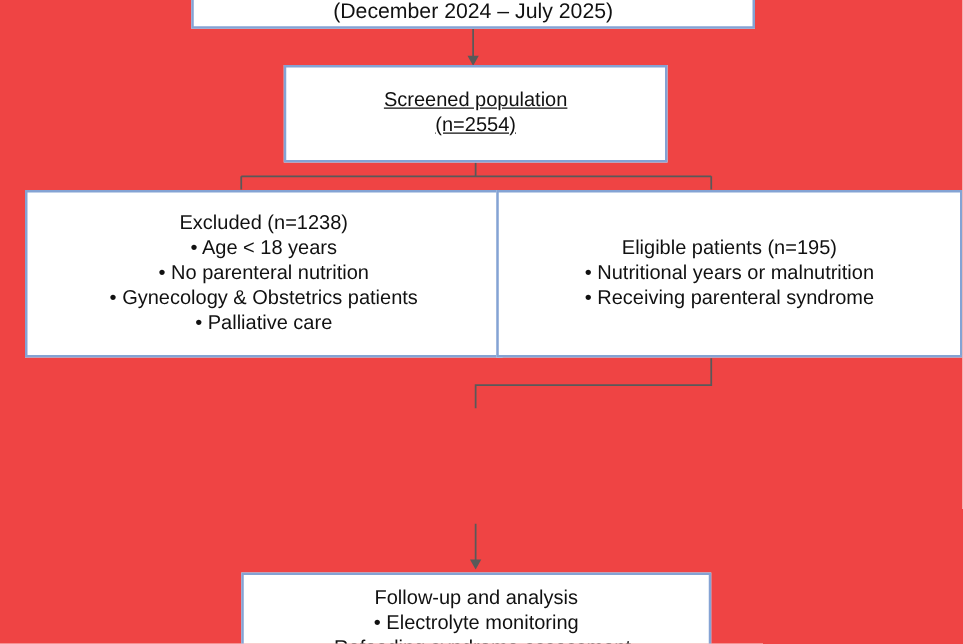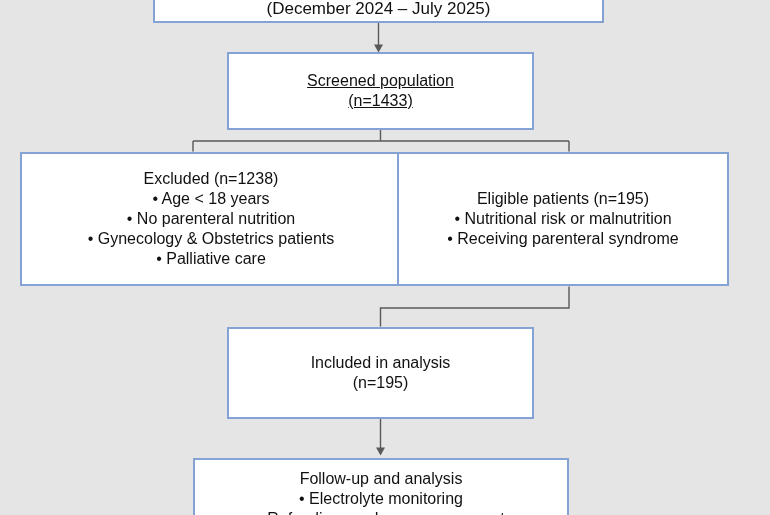--- a/index.html
+++ b/index.html
@@ -5,21 +5,21 @@
 <style>
   html, body {
     margin: 0;
     padding: 0;
     background: #ffffff;
   }
   .canvas {
     position: relative;
     width: 770px;
     height: 515px;
-    background: #e5e5e5;
+    background: #ef4444;
     overflow: hidden;
     font-family: "Liberation Sans", sans-serif;
     color: #111111;
   }
   .connectors {
     position: absolute;
     left: 0;
     top: 0;
     width: 770px;
     height: 515px;
@@ -61,21 +61,21 @@
   }
   .box-excluded {
     left: 20px;
     top: 152px;
     width: 382px;
     height: 134px;
   }
   .box-eligible {
     left: 397px;
     top: 152px;
-    width: 332px;
+    width: 373px;
     height: 134px;
   }
   .box-included {
     left: 227px;
     top: 327px;
     width: 307px;
     height: 92px;
   }
   .box-followup {
     left: 193px;
@@ -103,41 +103,37 @@
     <line x1="380.5" y1="419" x2="380.5" y2="448" stroke="#595959" stroke-width="1.4"></line>
     <polygon points="376,447.5 385,447.5 380.5,455.5" fill="#595959"></polygon>
   </svg>
 
   <div class="box box-top">
     <div class="line">(December 2024 – July 2025)</div>
   </div>
 
   <div class="box box-screened">
     <div class="line">Screened population</div>
-    <div class="line">(n=1433)</div>
+    <div class="line">(n=2554)</div>
   </div>
 
   <div class="box box-excluded">
     <div class="line">Excluded (n=1238)</div>
     <div class="line">• Age &lt; 18 years</div>
     <div class="line">• No parenteral nutrition</div>
     <div class="line">• Gynecology &amp; Obstetrics patients</div>
     <div class="line">• Palliative care</div>
   </div>
 
   <div class="box box-eligible">
     <div class="line">Eligible patients (n=195)</div>
-    <div class="line">• Nutritional risk or malnutrition</div>
+    <div class="line">• Nutritional years or malnutrition</div>
     <div class="line">• Receiving parenteral syndrome</div>
   </div>
 
-  <div class="box box-included">
-    <div class="line">Included in analysis</div>
-    <div class="line">(n=195)</div>
-  </div>
 
   <div class="box box-followup">
     <div class="line">Follow-up and analysis</div>
     <div class="line">• Electrolyte monitoring</div>
     <div class="line">• Refeeding syndrome assessment</div>
   </div>
 
 </div>
 
 </body></html>

